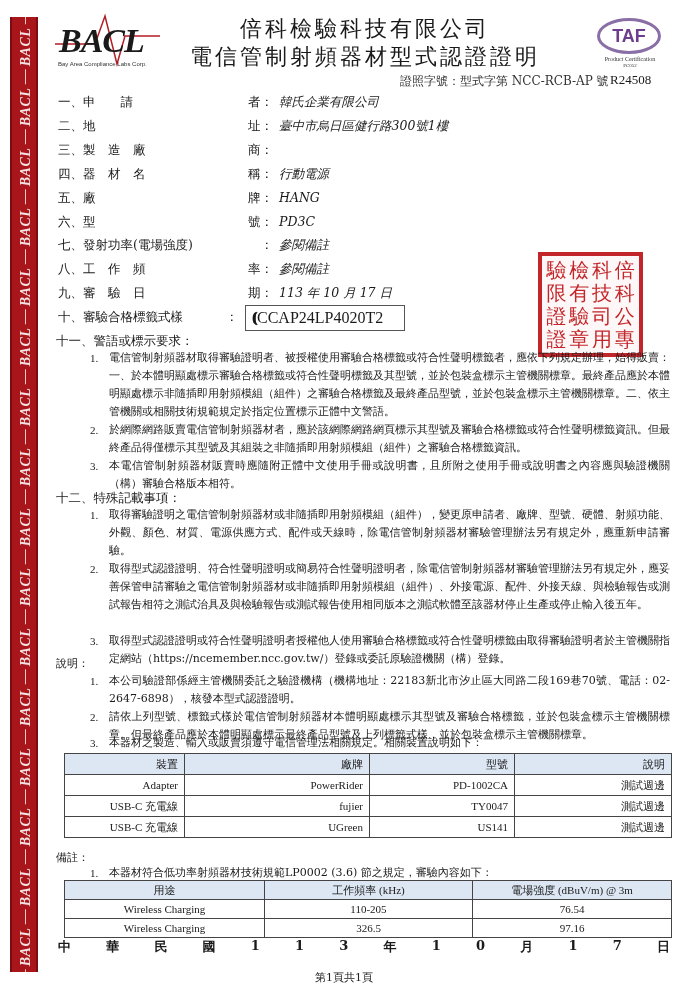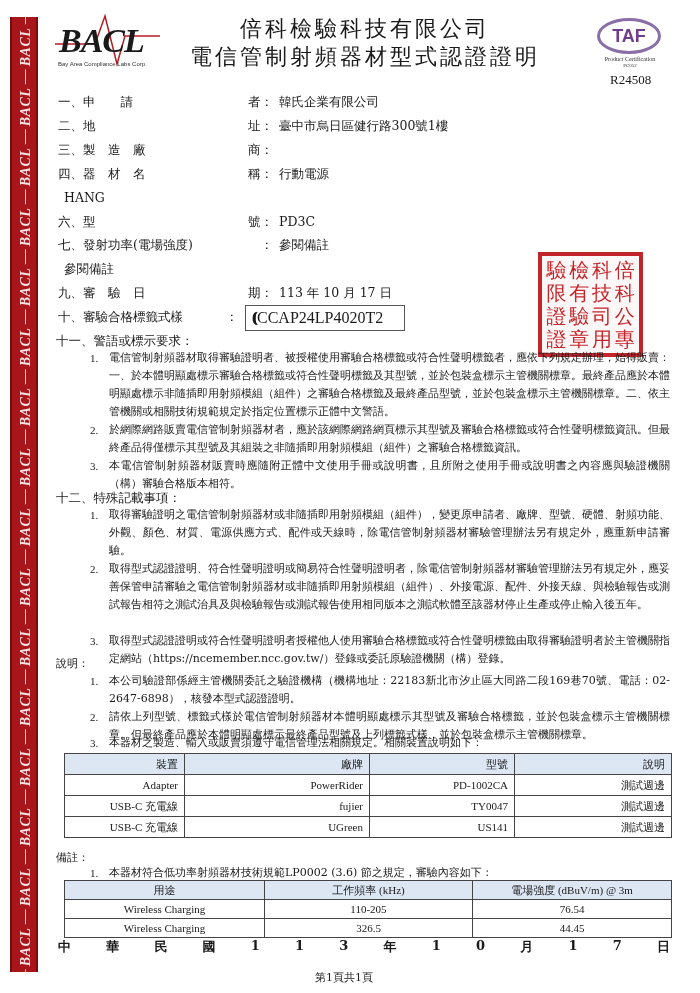--- a/index.html
+++ b/index.html
@@ -46,21 +46,21 @@
   .taf .pc { position: absolute; left: 0; top: 38px; width: 70px; text-align: center; font-size: 6px; color: #333; font-family: "Liberation Serif", serif; }
   .taf .pc2 { position: absolute; left: 0; top: 45px; width: 70px; text-align: center; font-size: 5px; color: #333; font-family: "Liberation Serif", serif; }
 
   .cert-no { position: absolute; left: 400px; top: 73px; font-size: 12px; color: #333; white-space: nowrap; }
   .cert-no .num { position: absolute; left: 210px; top: -1px; font-size: 13px; color: #1a1a1a; font-family: "Liberation Serif", serif; }
 
   .field { position: absolute; left: 58px; height: 20px; font-size: 12.5px; white-space: nowrap; display: flex; }
   .field .lbl { width: 215px; letter-spacing: 0; position: relative; }
   .field .lbl .lt { position: absolute; left: 0; top: 0; }
   .field .lbl .rt { position: absolute; right: 0; top: 0; }
-  .field .val { padding-left: 6px; }
+  .field .val { padding-left: 6px; font-style: italic; }
 
   .label-box {
     position: absolute; left: 245px; top: 305px; width: 160px; height: 26px;
     border: 1px solid #555; display: flex; align-items: center; padding-left: 6px;
     font-family: "Liberation Serif", serif; font-size: 16px;
   }
   .label-box .ccap-icon { font-size: 14px; font-weight: bold; margin-right: 3px; letter-spacing: -4px; }
 
   .stamp {
     position: absolute; left: 538px; top: 252px; width: 105px; height: 105px;
@@ -161,20 +161,21 @@
 
 <div class="taf">
   <div class="oval">
     <span>TAF</span>
   </div>
   <div class="pc">Product Certification</div>
   <div class="pc2">PC052</div>
 </div>
 
 <div class="cert-no">
+  <span>證照字號：型式字第 NCC-RCB-AP 號</span>
   <span class="num">R24508</span>
 </div>
 
 <div class="field" style="top:94px">
   <div class="lbl">
       <span class="lt"><span>一、</span><span>申　　請</span></span>
       <span class="rt">者：</span>
     </div>
   <span class="val">韓氏企業有限公司</span>
 </div>
@@ -193,37 +194,45 @@
   <span class="val"></span>
 </div>
 <div class="field" style="top:166px">
   <div class="lbl">
       <span class="lt"><span>四、</span><span>器　材　名</span></span>
       <span class="rt">稱：</span>
     </div>
   <span class="val">行動電源</span>
 </div>
 <div class="field" style="top:190px">
+  <div class="lbl">
+      <span class="lt"><span>五、</span><span>廠</span></span>
+      <span class="rt">牌：</span>
+    </div>
   <span class="val">HANG</span>
 </div>
 <div class="field" style="top:214px">
   <div class="lbl">
       <span class="lt"><span>六、</span><span>型</span></span>
       <span class="rt">號：</span>
     </div>
   <span class="val">PD3C</span>
 </div>
 <div class="field" style="top:237px">
   <div class="lbl">
       <span class="lt"><span>七、</span><span>發射功率(電場強度)</span></span>
       <span class="rt">：</span>
     </div>
   <span class="val">參閱備註</span>
 </div>
 <div class="field" style="top:261px">
+  <div class="lbl">
+      <span class="lt"><span>八、</span><span>工　作　頻</span></span>
+      <span class="rt">率：</span>
+    </div>
   <span class="val">參閱備註</span>
 </div>
 <div class="field" style="top:285px">
   <div class="lbl">
       <span class="lt"><span>九、</span><span>審　驗　日</span></span>
       <span class="rt">期：</span>
     </div>
   <span class="val">113 年 10 月 17 日</span>
 </div>
 <div class="field" style="top:309px">
@@ -346,21 +355,21 @@
   </thead>
   <tbody>
     <tr>
       <td>Wireless Charging</td>
       <td>110-205</td>
       <td>76.54</td>
     </tr>
     <tr>
       <td>Wireless Charging</td>
       <td>326.5</td>
-      <td>44.45</td>
+      <td>97.16</td>
     </tr>
   </tbody>
 </table>
 
 <div class="date-line" id="date-line">
     <span>中</span>
     <span>華</span>
     <span>民</span>
     <span>國</span>
     <span>1</span>

